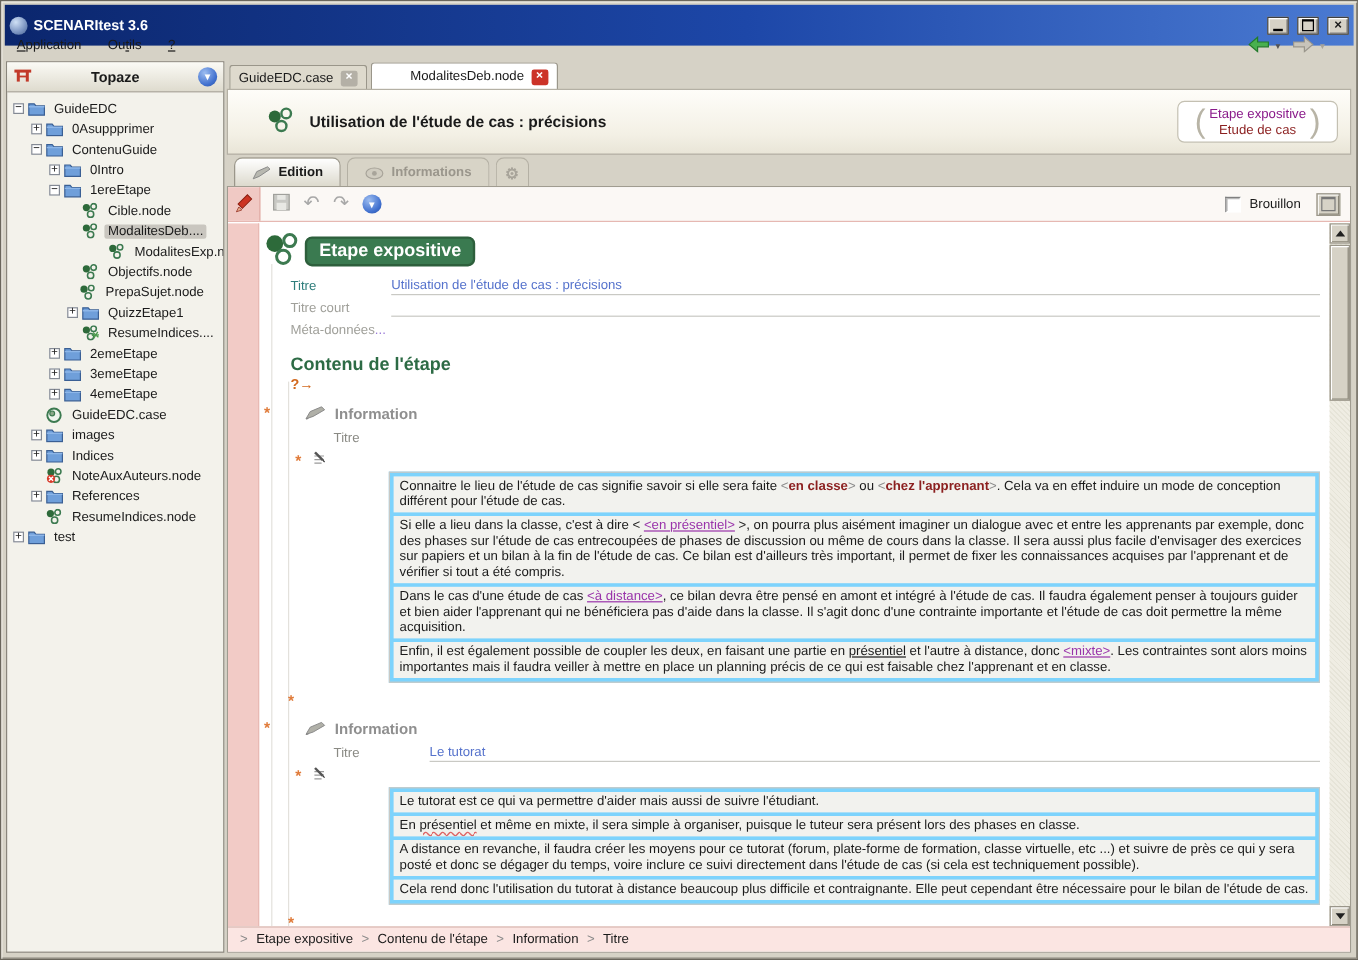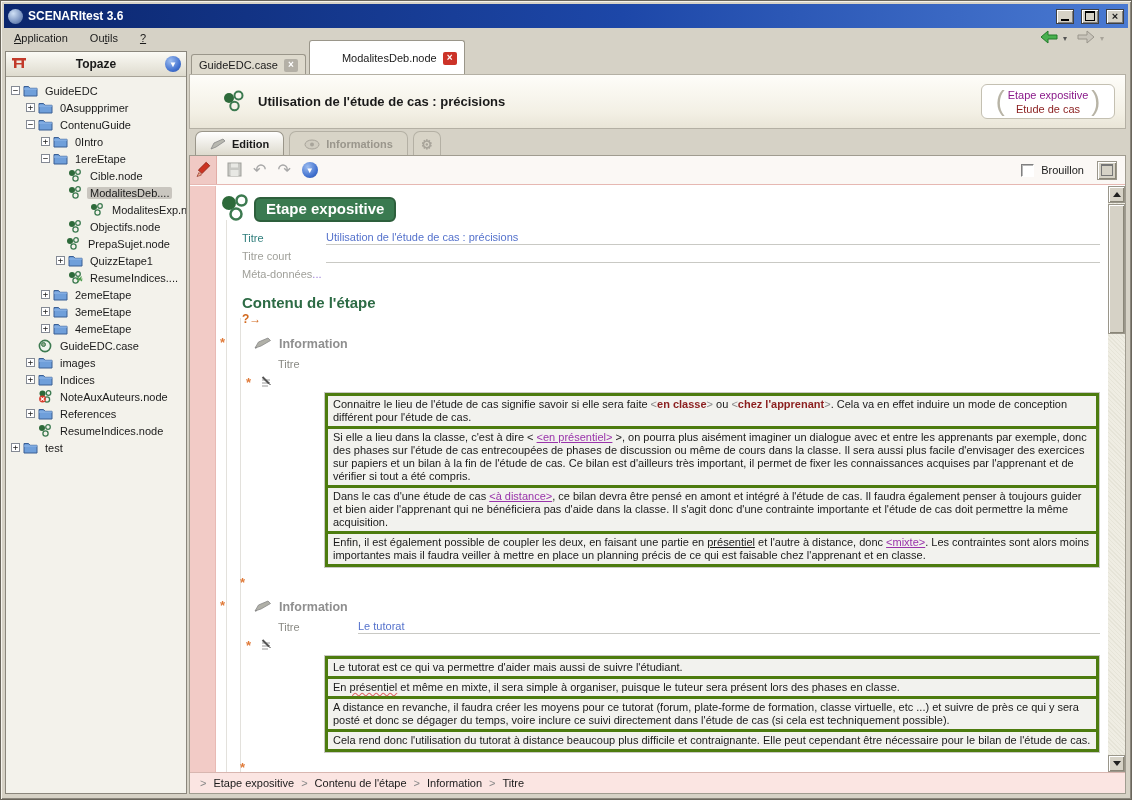--- a/index.html
+++ b/index.html
@@ -1,21 +1,21 @@
 <!DOCTYPE html>
 <html><head>
 <meta charset="utf-8">
 <style>
   html,body{margin:0;padding:0;background:#9a9a9a;font-family:"Liberation Sans",sans-serif;}
   *{box-sizing:border-box;}
   #app{position:relative;width:1132px;height:800px;background:#d6d2c6;border:1px solid #6a665c;
        box-shadow:inset 1px 1px 0 #f5f3ec, inset -1px -1px 0 #8a867c;
        font-size:11px;color:#1a1a1a;overflow:hidden;}
   
-  .titlebar{position:absolute;left:3px;top:3px;right:3px;height:24px;
+  .titlebar{position:absolute;left:3px;top:3px;right:3px;height:34px;
     background:linear-gradient(90deg,#0b266d 0%,#1d47a8 55%,#4a7ad2 100%);
     display:flex;align-items:center;padding:0 4px;gap:5px;}
   .app-icon{width:15px;height:15px;border-radius:50%;
     background:radial-gradient(circle at 35% 30%,#cfe0f5,#7a93c0 60%,#45608f);flex:none;}
   .titlebar .title{color:#fff;font-weight:bold;font-size:12px;flex:1;}
   .winbtn{width:18px;height:15px;background:#d6d2c6;border:1px solid #404040;
     box-shadow:inset 1px 1px 0 #fff, inset -1px -1px 0 #808080;margin-left:2px;
     display:flex;align-items:center;justify-content:center;}
   .winbtn.min::after{content:"";width:8px;height:2px;background:#000;margin-top:7px;}
   .winbtn.max::after{content:"";width:8px;height:7px;border:1px solid #000;border-top-width:2px;}
@@ -44,21 +44,21 @@
   .exp-space{width:12px;flex:none;}
   .tree-icon{width:16px;height:14px;flex:none;margin-right:3px;display:flex;align-items:center;}
   .tree-label{padding:0 3px;}
   .tree-row.selected .tree-label{background:#c9c6bf;border-radius:2px;}
   
   .panel{position:absolute;left:188px;top:50px;right:5px;bottom:5px;}
   .tabrow{position:absolute;left:0;top:0;right:0;height:24px;display:flex;align-items:flex-end;
     gap:3px;padding-left:2px;}
   .tab{height:21px;display:flex;align-items:center;gap:6px;padding:0 7px;
     border:1px solid #9a968a;border-bottom:none;border-radius:3px 3px 0 0;background:#dedacd;}
-  .tab.active{background:#fff;height:35px;padding-left:32px;}
+  .tab.active{background:#fff;height:23px;padding-left:32px;}
   .tab-close{width:14px;height:13px;border-radius:2px;background:#b4b0a6;color:#fff;font-size:10px;
     line-height:12px;text-align:center;font-weight:bold;}
   .tab.active .tab-close{background:#cc3328;}
   .titleband{position:absolute;left:0;top:23px;right:0;height:55px;
     background:linear-gradient(180deg,#fefdf9 0%,#f3f0e5 70%,#e9e5d7 100%);
     border:1px solid #b4b0a4;display:flex;align-items:center;padding:0 10px;gap:12px;}
   .doc-title{font-weight:bold;font-size:13px;flex:1;}
   .badge{width:134px;background:#fff;border:1px solid #c4c0b2;border-radius:6px;
     display:flex;align-items:center;justify-content:center;gap:3px;padding:1px 4px;}
   .badge .paren{font-size:27px;color:#b8b4a6;font-weight:normal;}
@@ -111,21 +111,21 @@
   .block-star,.inner-star,.end-star{color:#e07b3a;font-size:13px;font-weight:bold;}
   .block-star{position:absolute;left:4px;top:0;}
   .block-head{display:flex;align-items:center;margin-left:38px;gap:7px;height:18px;}
   .block-kind{color:#8f8f8f;font-weight:bold;font-size:12.5px;}
   .btitre-row{display:flex;align-items:center;margin:1px 8px 0 62px;height:20px;}
   .btitre-label{width:80px;color:#8a8a84;flex:none;}
   .btitre-value{flex:1;border-bottom:1px solid #c9c9c4;color:#5572cc;padding-bottom:1px;min-height:13px;}
   .btitre-value.focused{border:2px solid #6b6bd6;border-radius:1px;background:#fff;
     padding:1px 3px;height:17px;}
   .bicon-row{margin-left:30px;height:17px;display:flex;gap:8px;align-items:center;}
-  .bbox{margin:1px 8px 0 108px;border:1px solid #c9c9c4;background:#4d7c0f;padding:3px;}
+  .bbox{margin:1px 8px 0 108px;border:1px solid #c9c9c4;background:#7dd3fc;padding:3px;}
   .bbox p{margin:0 0 3px;background:#f2f2ee;padding:2px 5px;line-height:13px;}
   .bbox p:last-child{margin-bottom:0;}
   .end-star{margin:7px 0 0 24px;height:15px;}
   .seg-term{color:#8b1f1f;font-weight:bold;}
   .seg-bracket{color:#8a8a8a;}
   .seg-link{color:#9933aa;text-decoration:underline;text-align:center;}
   .seg-u{text-decoration:underline;}
   .seg-spell{text-decoration:underline;text-decoration-style:wavy;text-decoration-color:#d66;}
   
   .scroll{position:absolute;right:0;top:0;bottom:0;width:17px;background:#efede3;

